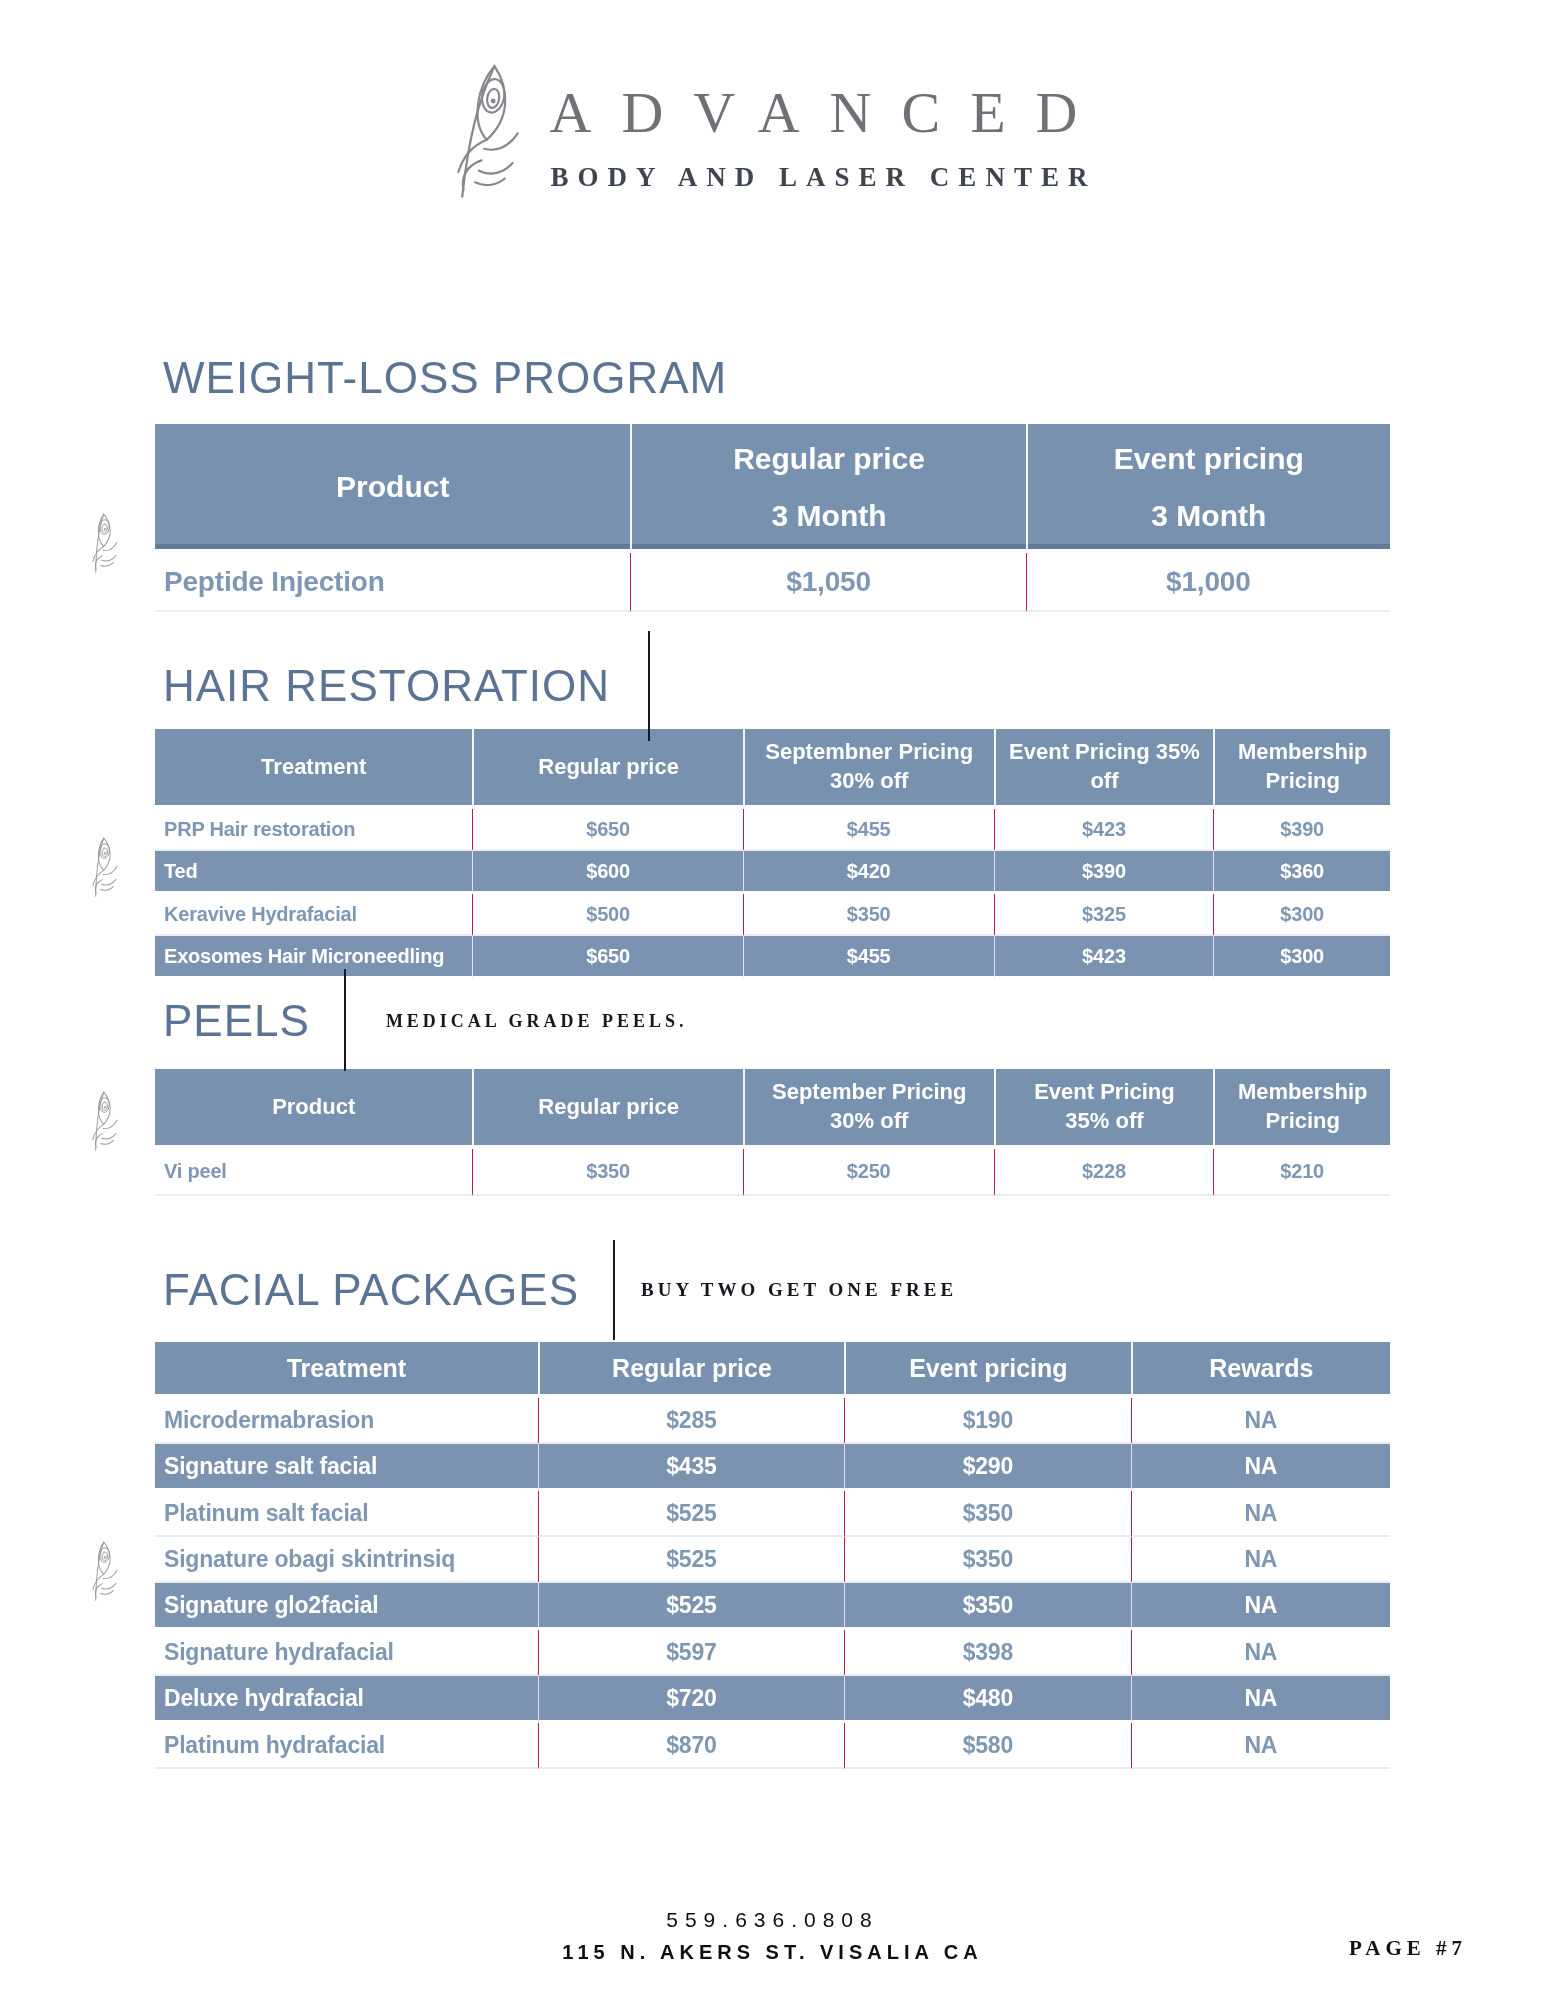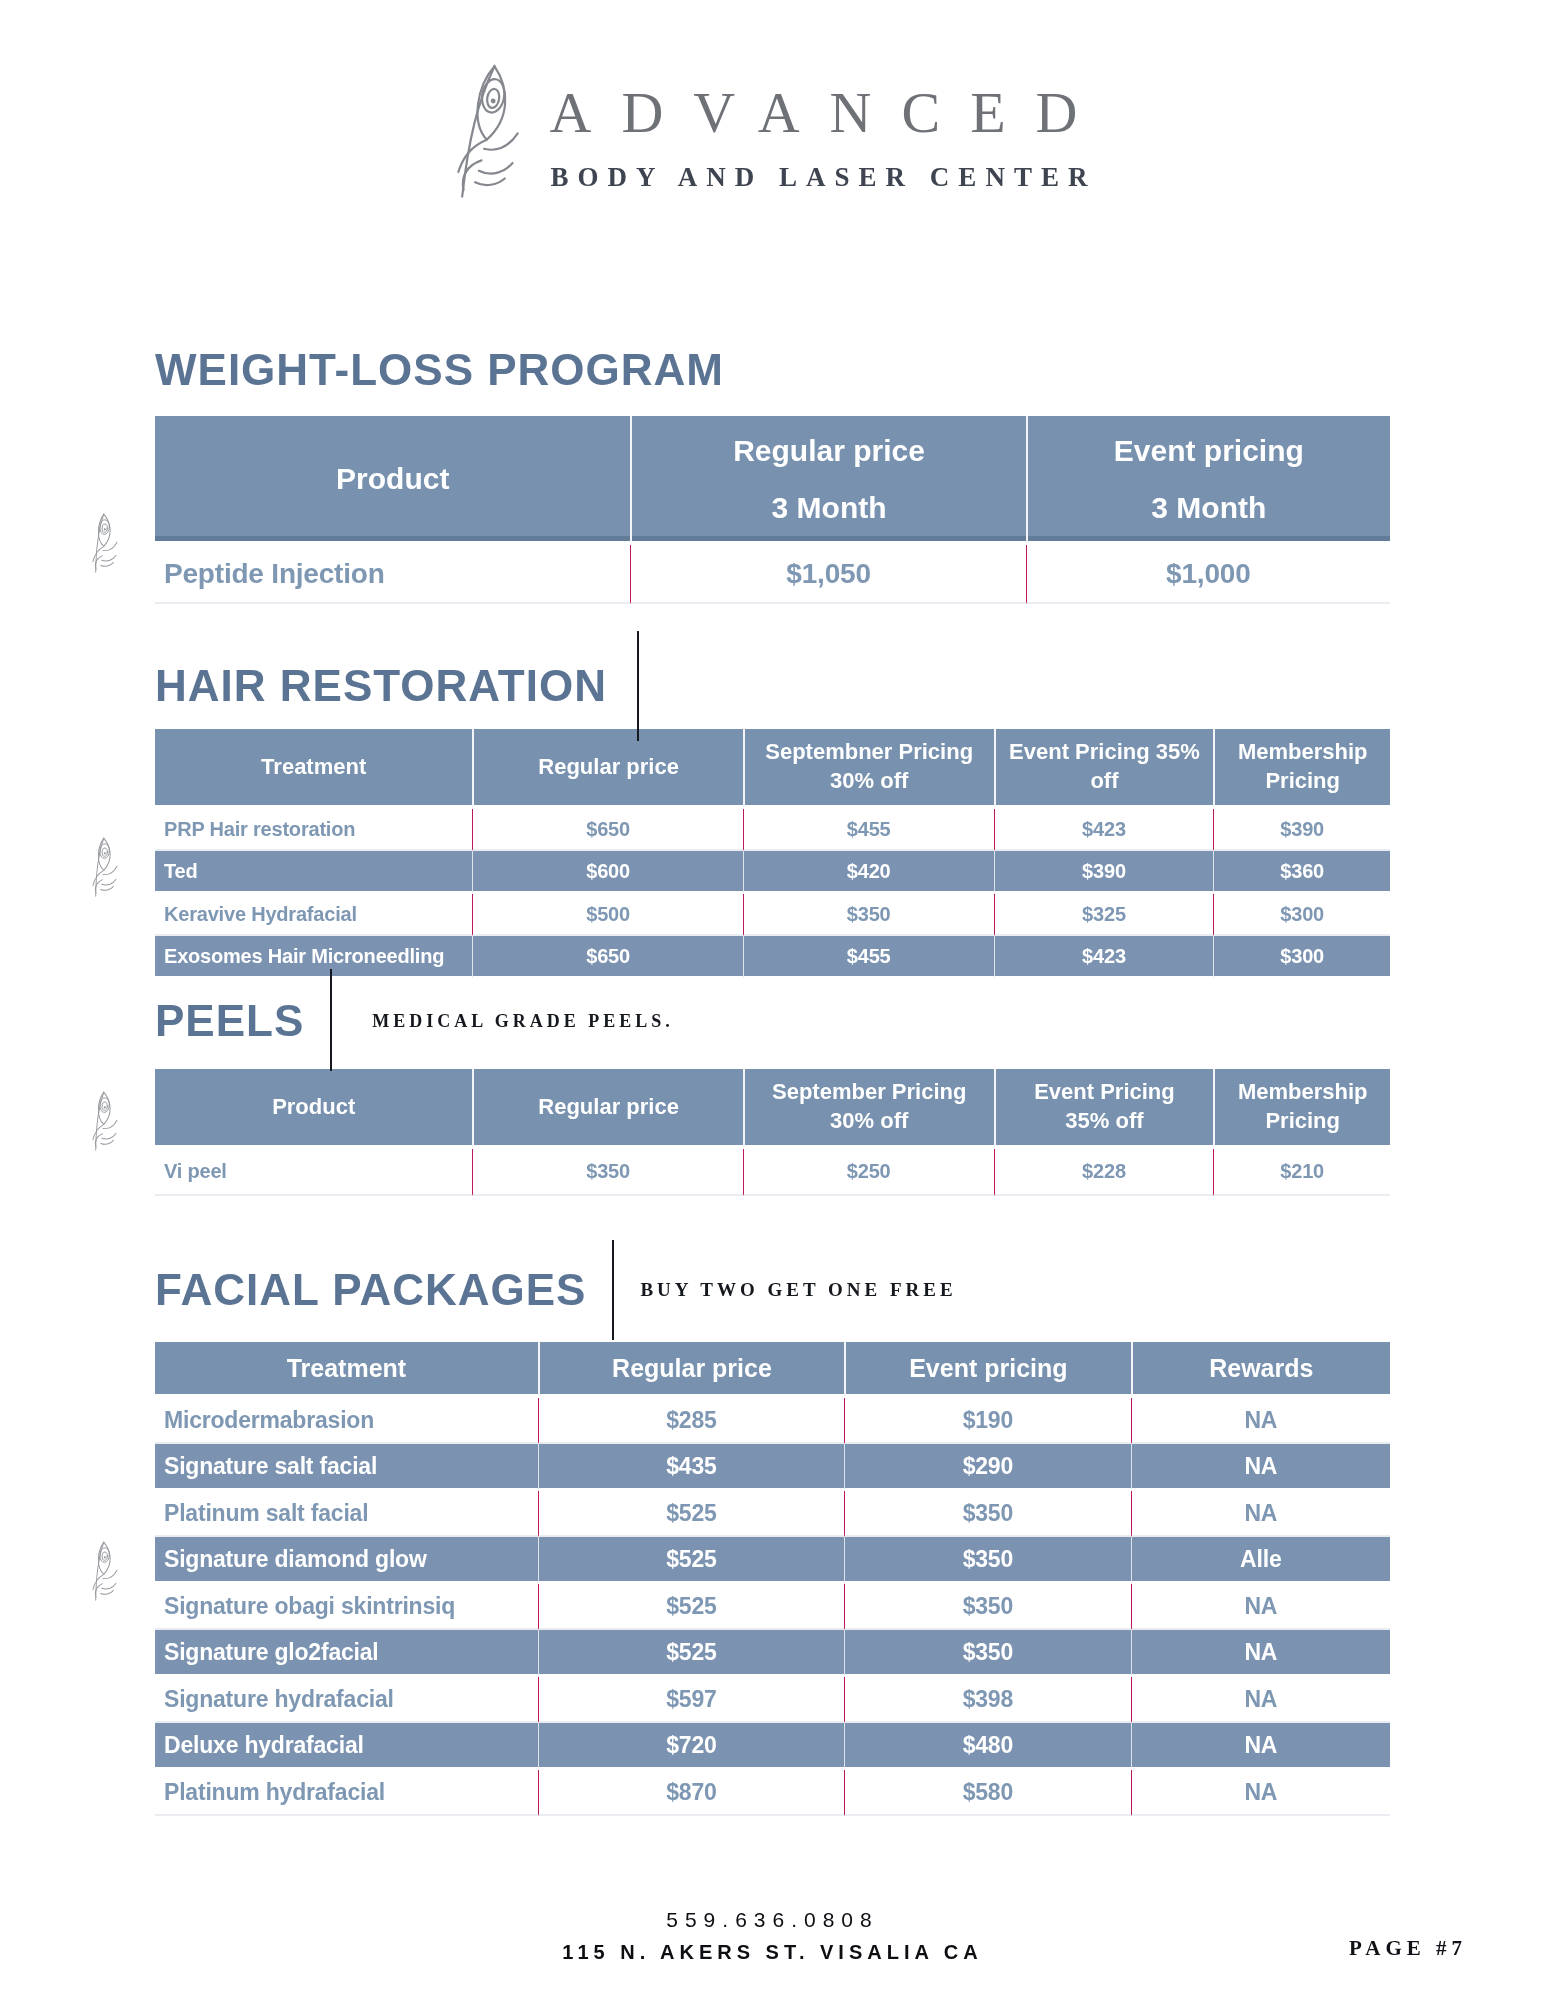--- a/index.html
+++ b/index.html
@@ -14,21 +14,21 @@
   .logo-name{font-family:"Liberation Serif","DejaVu Serif",serif;font-size:58px;font-weight:400;
     color:#6e7277;letter-spacing:30px;text-indent:10px;line-height:1}
   .logo-tagline{font-family:"Liberation Serif","DejaVu Serif",serif;font-size:27px;font-weight:bold;
     color:#3e4450;letter-spacing:9px;margin-top:20px}
   
   .sec{position:absolute;left:155px;width:1235px}
   #sec-weight{top:348px}
   #sec-hair{top:643px}
   #sec-peels{top:973px}
   #sec-facial{top:1238px}
-  .sec-title{font-size:44px;font-weight:bold;color:#5b7494;letter-spacing:1px;margin:0;line-height:1;white-space:nowrap}
+  .sec-title{font-size:44px;font-weight:normal;color:#5b7494;letter-spacing:1px;margin:8px;line-height:1;white-space:nowrap}
   .sec-head{display:flex;align-items:center;overflow:visible}
   #sec-hair .sec-head{height:86px}
   #sec-peels .sec-head{height:96px}
   #sec-facial .sec-head{height:104px}
   .vline{width:2px;background:#15181e;align-self:flex-start;flex:0 0 auto}
   #sec-hair .vline{height:110px;margin-left:30px;margin-top:-12px}
   #sec-peels .vline{height:102px;margin-left:26px;margin-top:-4px}
   #sec-facial .vline{height:100px;margin-left:26px;margin-top:2px}
   .note{font-family:"Liberation Serif","DejaVu Serif",serif;color:#15181e;font-weight:600}
   .note-hair{width:480px;text-align:center;font-size:17px;letter-spacing:3px;padding-left:30px;line-height:1.55}
@@ -298,26 +298,20 @@
           <td>$435</td>
           <td>$290</td>
           <td>NA</td>
         </tr>
         <tr class="r-light">
           <td class="c-name">Platinum salt facial</td>
           <td>$525</td>
           <td>$350</td>
           <td>NA</td>
         </tr>
-        <tr class="r-dark">
-          <td class="c-name">Signature diamond glow</td>
-          <td>$525</td>
-          <td>$350</td>
-          <td>Alle</td>
-        </tr>
         <tr class="r-light">
           <td class="c-name">Signature obagi skintrinsiq</td>
           <td>$525</td>
           <td>$350</td>
           <td>NA</td>
         </tr>
         <tr class="r-dark">
           <td class="c-name">Signature glo2facial</td>
           <td>$525</td>
           <td>$350</td>

